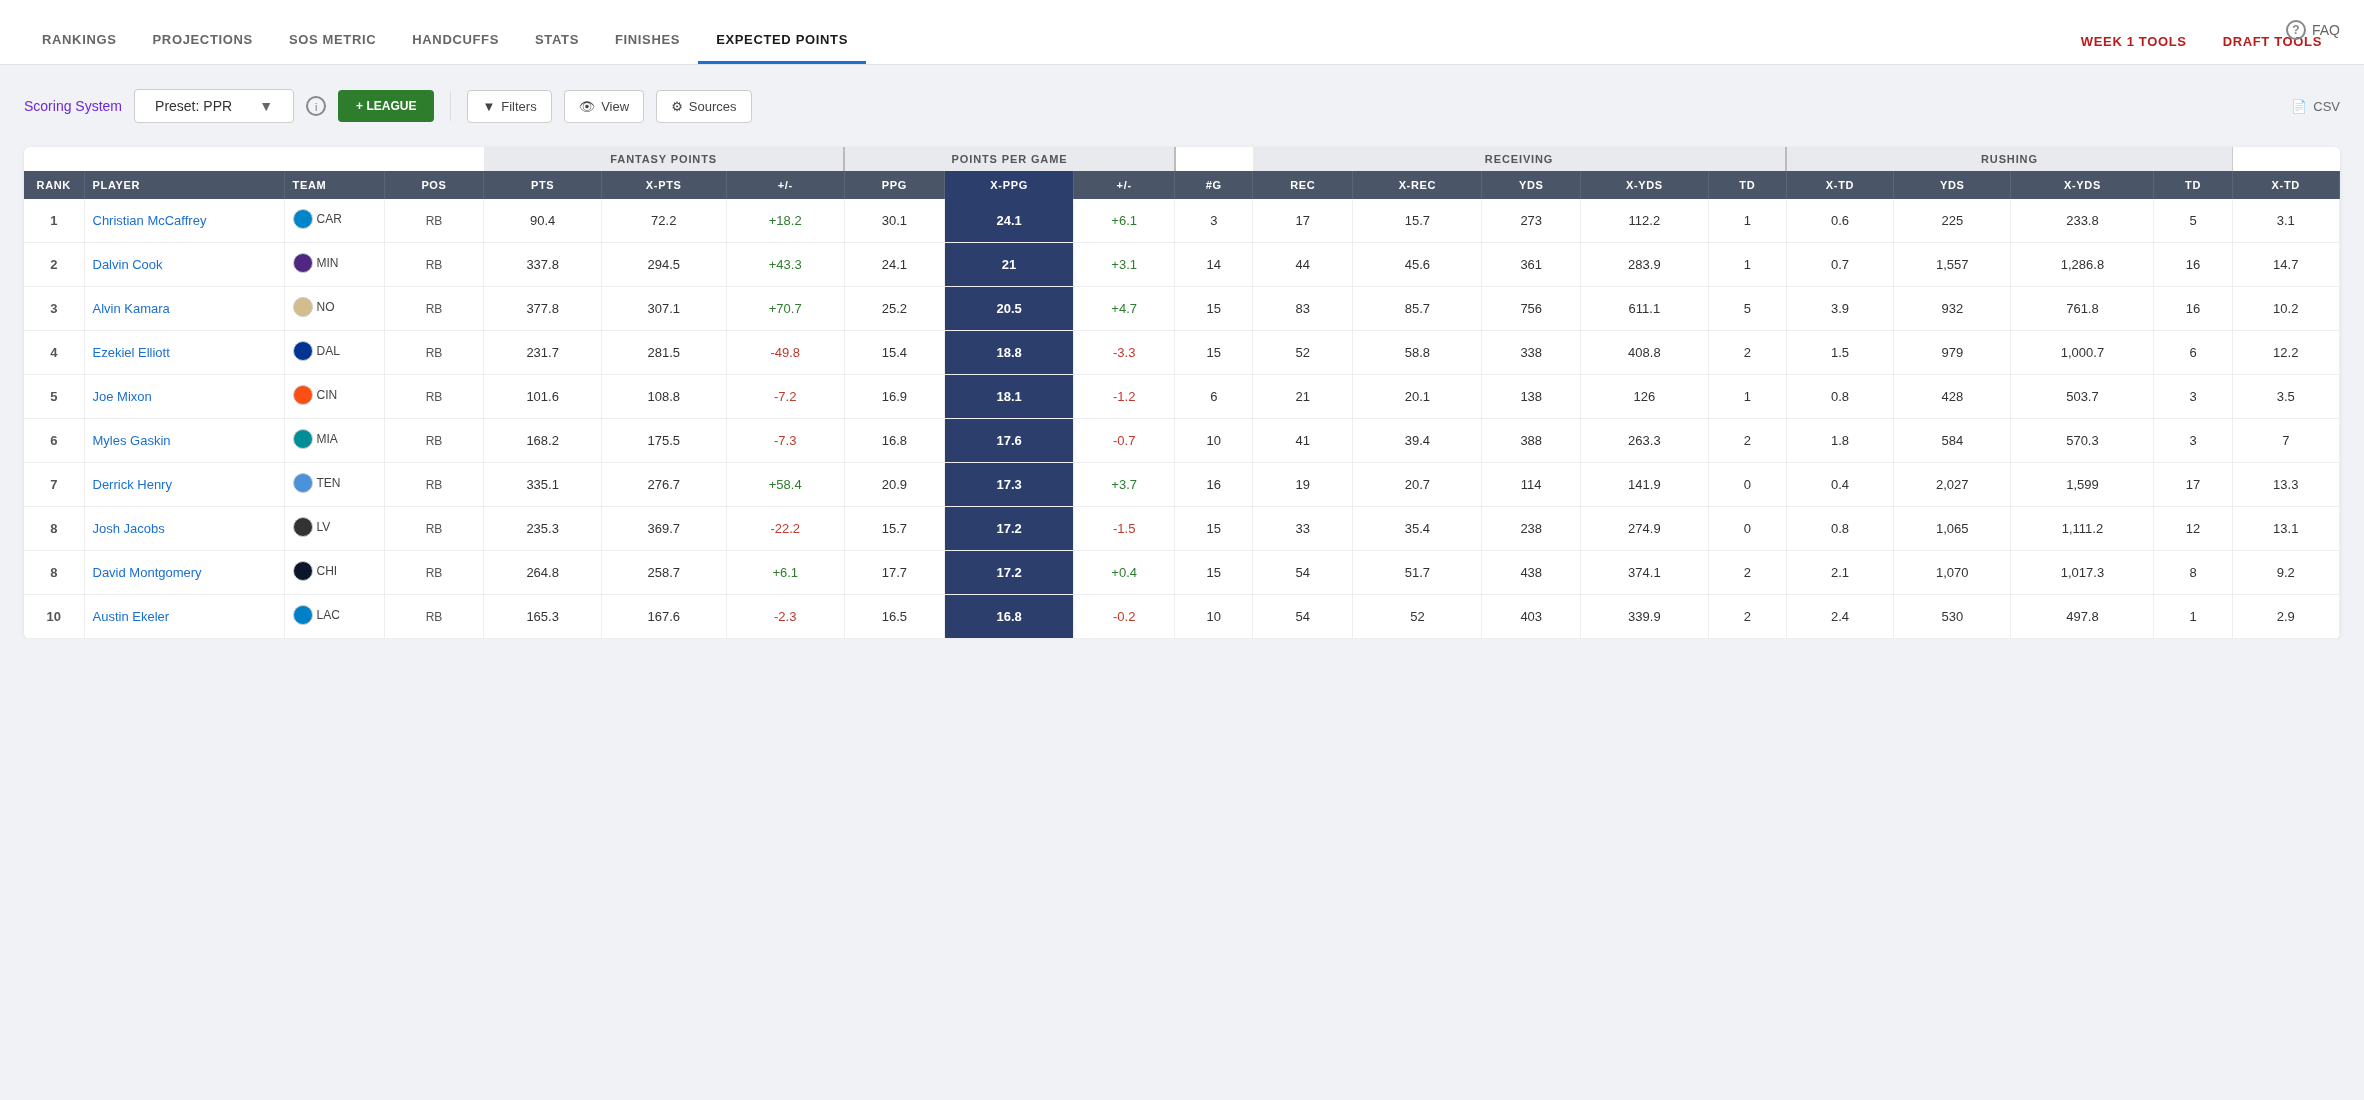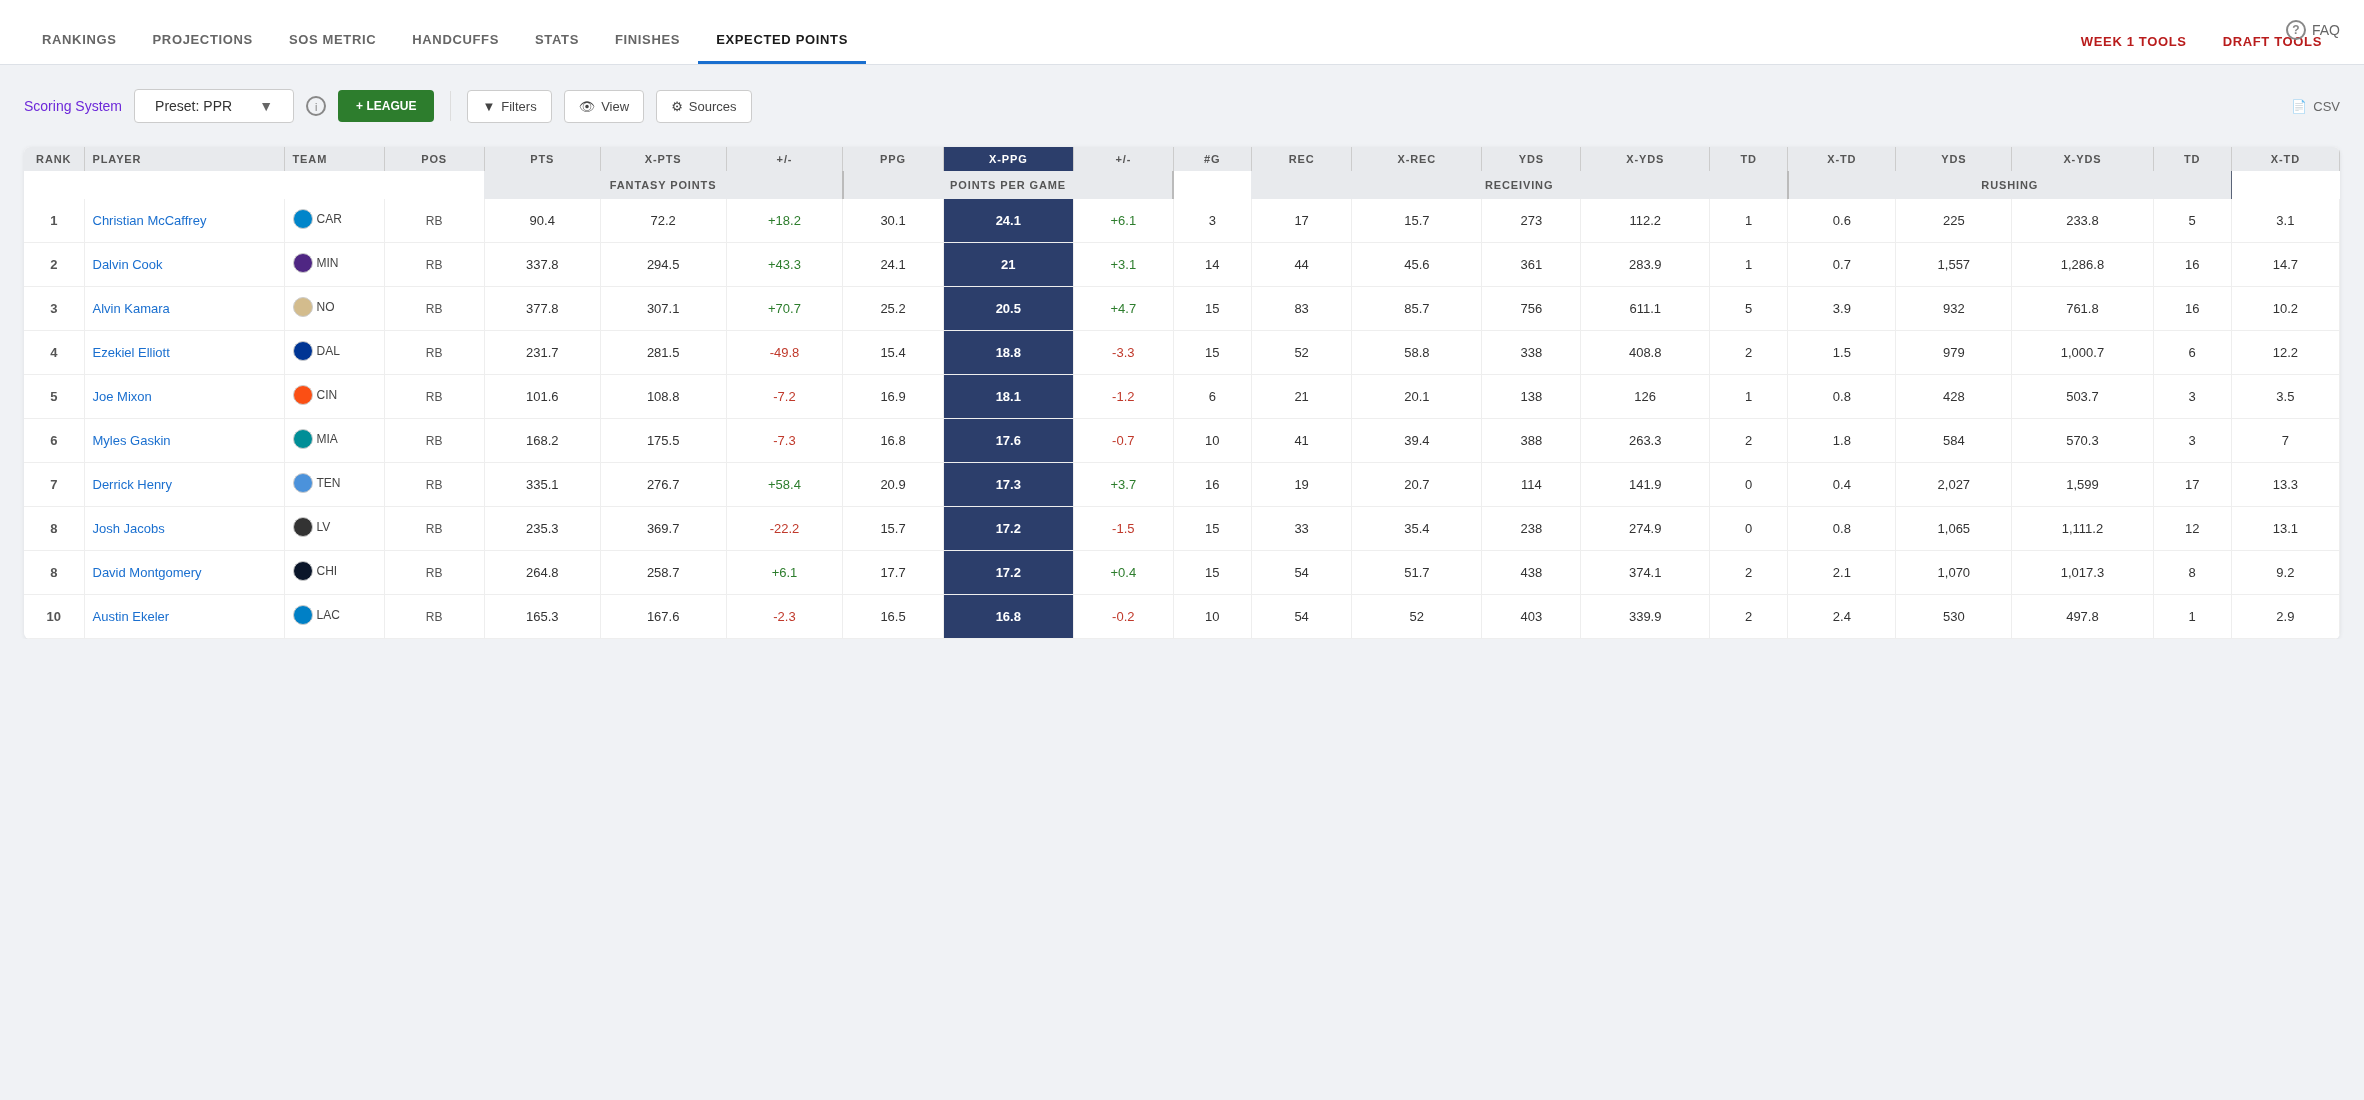--- a/index.html
+++ b/index.html
@@ -100,20 +100,28 @@
       <div class="csv-btn">
         <span>📄</span>
         <span>CSV</span>
       </div>
     </div>
 
     <div class="table-container">
       <table>
         <thead>
           <tr>
+            <th class="empty-group" colspan="4" style="background:transparent;border-right:none;"></th>
+            <th colspan="3" style="background:#e8eaed;color:#555;font-size:11px;font-weight:600;letter-spacing:0.08em;text-align:center;border-right:2px solid #bbb;">FANTASY POINTS</th>
+            <th colspan="3" style="background:#e8eaed;color:#555;font-size:11px;font-weight:600;letter-spacing:0.08em;text-align:center;border-right:2px solid #bbb;">POINTS PER GAME</th>
+            <th style="background:transparent;border-right:none;"></th>
+            <th colspan="5" style="background:#e8eaed;color:#555;font-size:11px;font-weight:600;letter-spacing:0.08em;text-align:center;border-right:2px solid #bbb;">RECEIVING</th>
+            <th colspan="4" style="background:#e8eaed;color:#555;font-size:11px;font-weight:600;letter-spacing:0.08em;text-align:center;">RUSHING</th>
+          </tr>
+          <tr>
             <th style="width:60px;">RANK</th>
             <th style="text-align:left;width:200px;">PLAYER</th>
             <th style="text-align:left;width:100px;">TEAM</th>
             <th>POS</th>
             <th>PTS</th>
             <th>X-PTS</th>
             <th>+/-</th>
             <th>PPG</th>
             <th style="background:#2c3e6b;color:#fff;">X-PPG</th>
             <th>+/-</th>
@@ -122,28 +130,20 @@
             <th>X-REC</th>
             <th>YDS</th>
             <th>X-YDS</th>
             <th>TD</th>
             <th>X-TD</th>
             <th>YDS</th>
             <th>X-YDS</th>
             <th>TD</th>
             <th>X-TD</th>
           </tr>
-          <tr>
-            <th class="empty-group" colspan="4" style="background:transparent;border-right:none;"></th>
-            <th colspan="3" style="background:#e8eaed;color:#555;font-size:11px;font-weight:600;letter-spacing:0.08em;text-align:center;border-right:2px solid #bbb;">FANTASY POINTS</th>
-            <th colspan="3" style="background:#e8eaed;color:#555;font-size:11px;font-weight:600;letter-spacing:0.08em;text-align:center;border-right:2px solid #bbb;">POINTS PER GAME</th>
-            <th style="background:transparent;border-right:none;"></th>
-            <th colspan="5" style="background:#e8eaed;color:#555;font-size:11px;font-weight:600;letter-spacing:0.08em;text-align:center;border-right:2px solid #bbb;">RECEIVING</th>
-            <th colspan="4" style="background:#e8eaed;color:#555;font-size:11px;font-weight:600;letter-spacing:0.08em;text-align:center;">RUSHING</th>
-          </tr>
         </thead>
         <tbody id="table-body">
         <tr>
     <td class="rank">1</td>
     <td class="player-name">Christian McCaffrey</td>
     <td class="team">
       <span class="team-logo">
         <span class="team-icon" style="background:#0085CA;border:1px solid #ccc;"></span>
         CAR
       </span>

